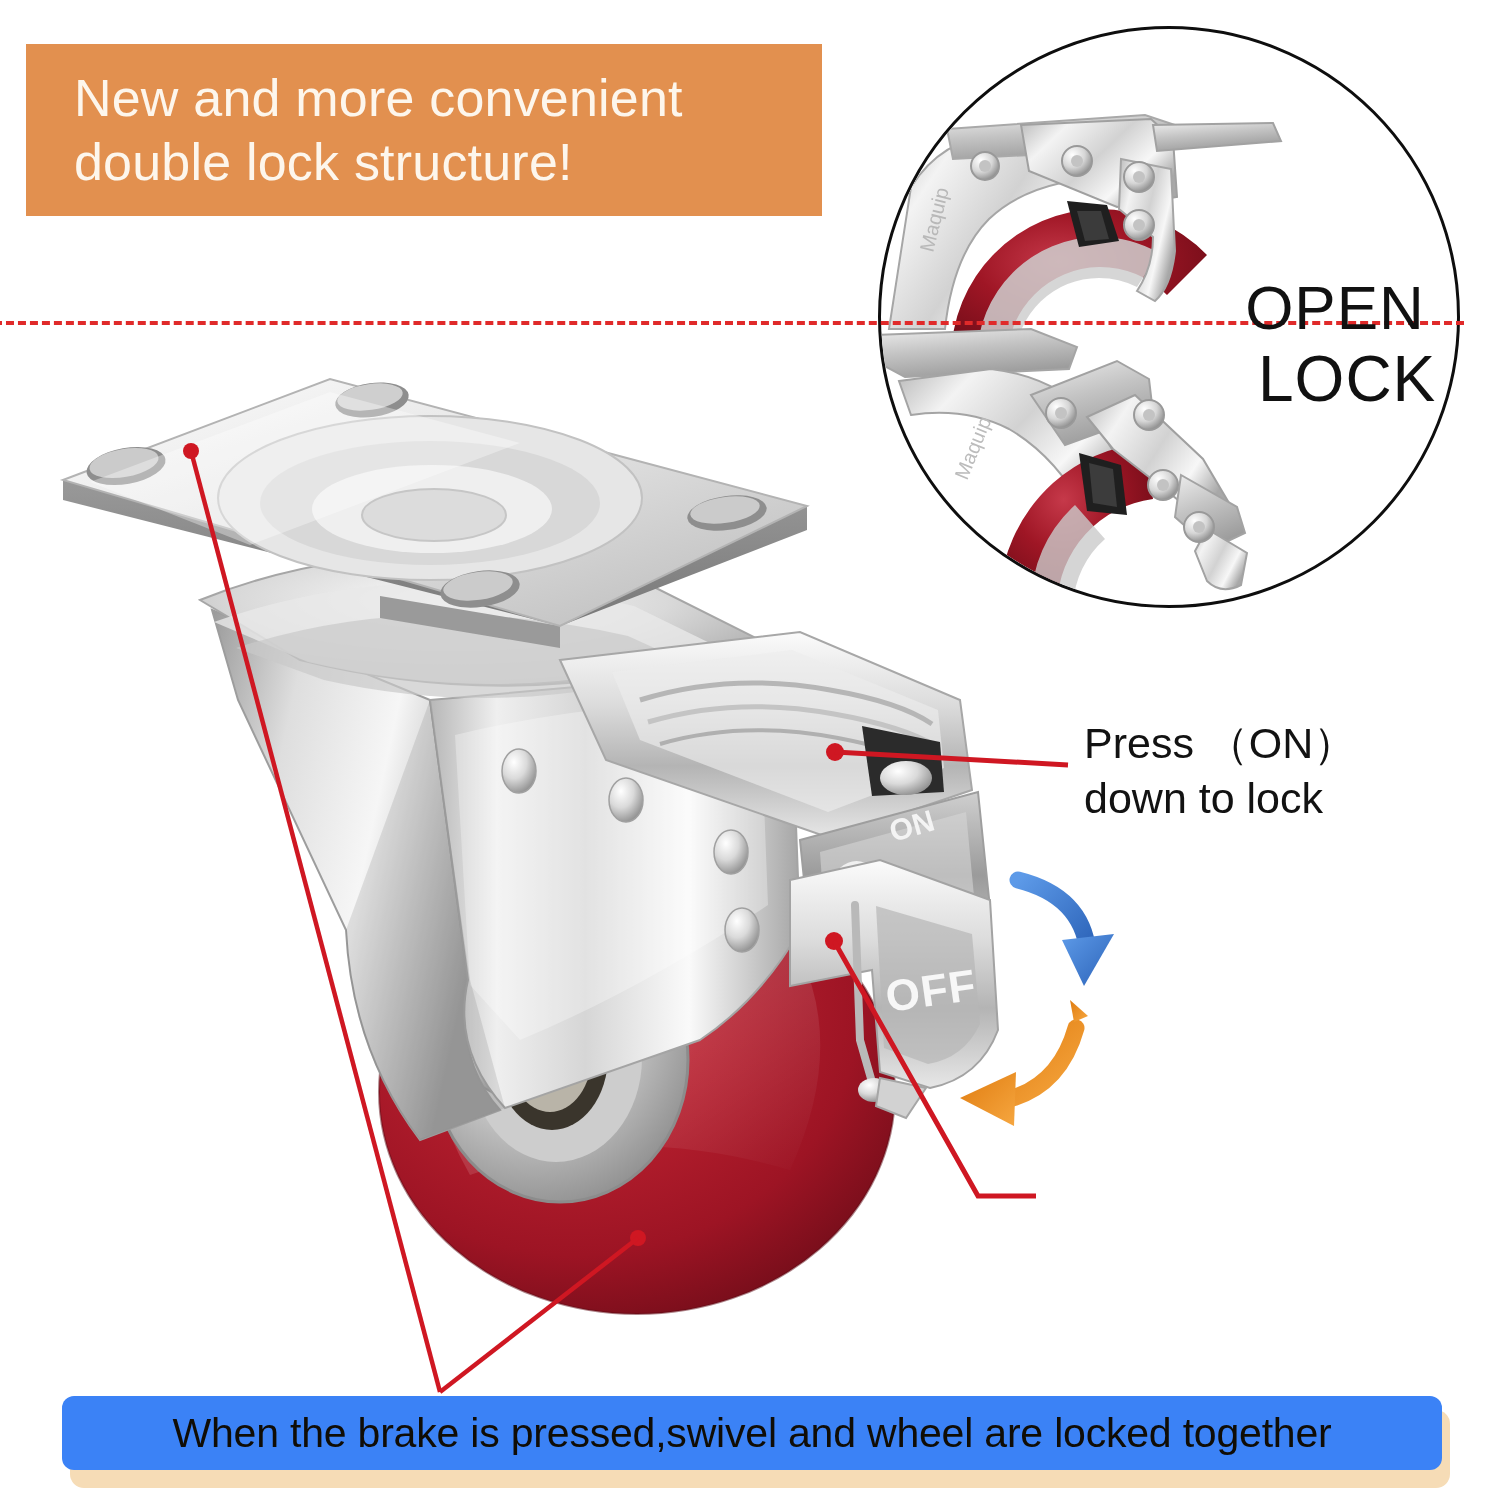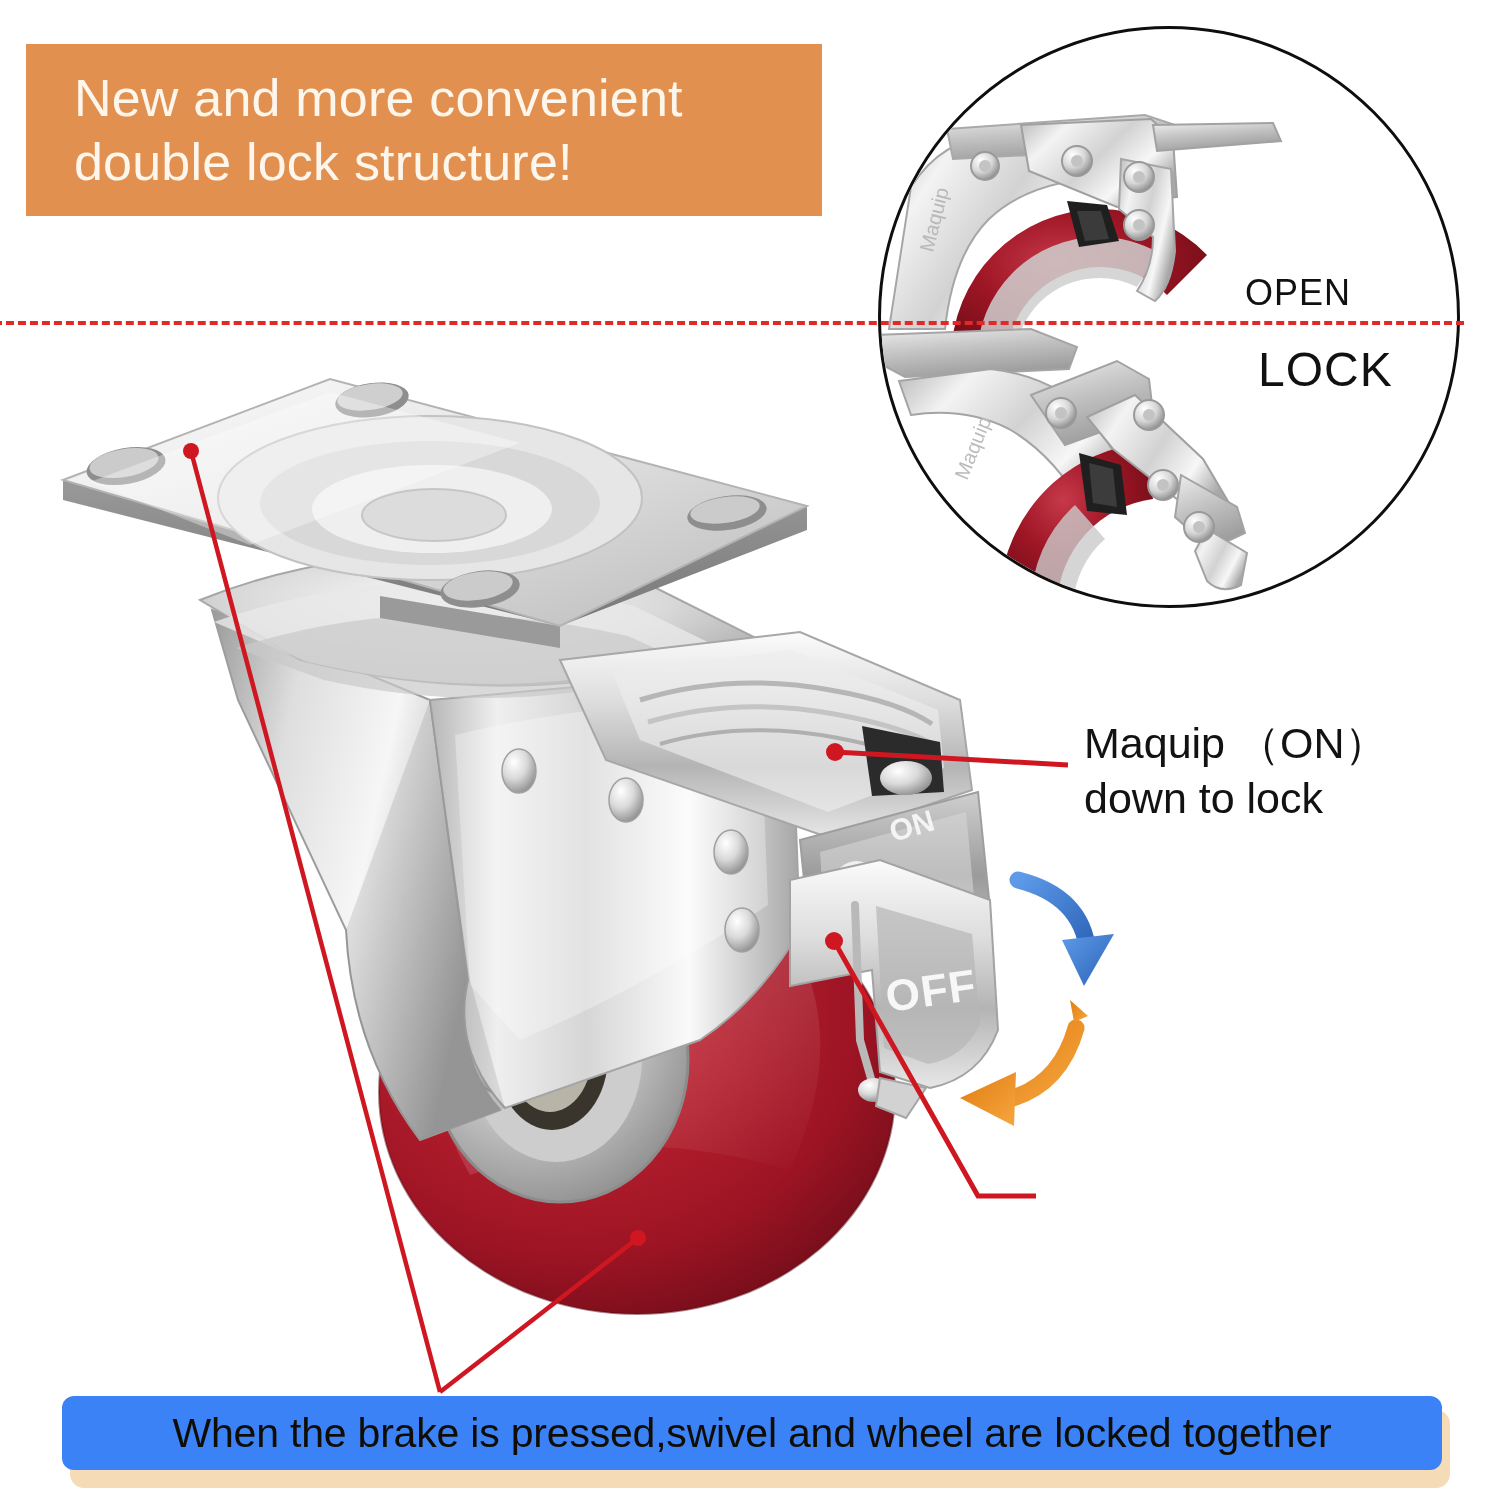--- a/index.html
+++ b/index.html
@@ -25,26 +25,26 @@
     position:absolute;left:878px;top:26px;width:576px;height:576px;
     border-radius:50%;border:3px solid #0e0e0e;background:#fff;
     overflow:hidden;
   }
   .inset-clip{position:absolute;left:0;top:0;width:100%;height:100%;overflow:hidden;border-radius:50%;}
   .dashline{
     position:absolute;left:-6px;top:321px;width:1470px;height:0;
     border-top:4px dashed #e02a2a;
   }
   .lbl-open{
-    position:absolute;left:1245px;top:272px;width:180px;text-align:left;
-    font-size:36px;color:#111;letter-spacing:1px;
+    position:absolute;left:1245px;top:272px;width:180px;text-align:center;
+    font-size:62px;color:#111;letter-spacing:1px;
   }
   .lbl-lock{
     position:absolute;left:1258px;top:342px;width:180px;text-align:left;
-    font-size:48px;color:#111;letter-spacing:1px;
+    font-size:64px;color:#111;letter-spacing:1px;
   }
 
   
   .callout{position:absolute;font-size:43px;color:#121212;line-height:1.28;white-space:pre-line;}
   .callout-on{left:1084px;top:716px;}
   .callout-off{left:1048px;top:1140px;}
 
   
   .bottom-shadow{
     position:absolute;left:70px;top:1410px;width:1380px;height:78px;
@@ -369,21 +369,21 @@
       <path d="M1062,940 L1114,934 L1084,986 Z" fill="url(#gBlueArr)"></path>
     </g>
 
     <g>
       <path d="M1076,1028 Q1058,1092 996,1102" fill="none" stroke="url(#gOrgArr)" stroke-width="17" stroke-linecap="round"></path>
       <path d="M1016,1072 L1014,1126 L960,1098 Z" fill="url(#gOrgArr)"></path>
       <path d="M1074,1022 l-4,-22 18,16 z" fill="url(#gOrgArr)"></path>
     </g>
   </svg>
 
-  <div class="callout callout-on">Maquip （ON）
+  <div class="callout callout-on">Press （ON）
 down to lock</div>
 
   <div class="bottom-shadow"></div>
   <div class="bottom-banner">
     <div class="btext">When the brake is pressed,swivel and wheel are locked together</div>
   </div>
 
 </div>
 
 </body></html>

